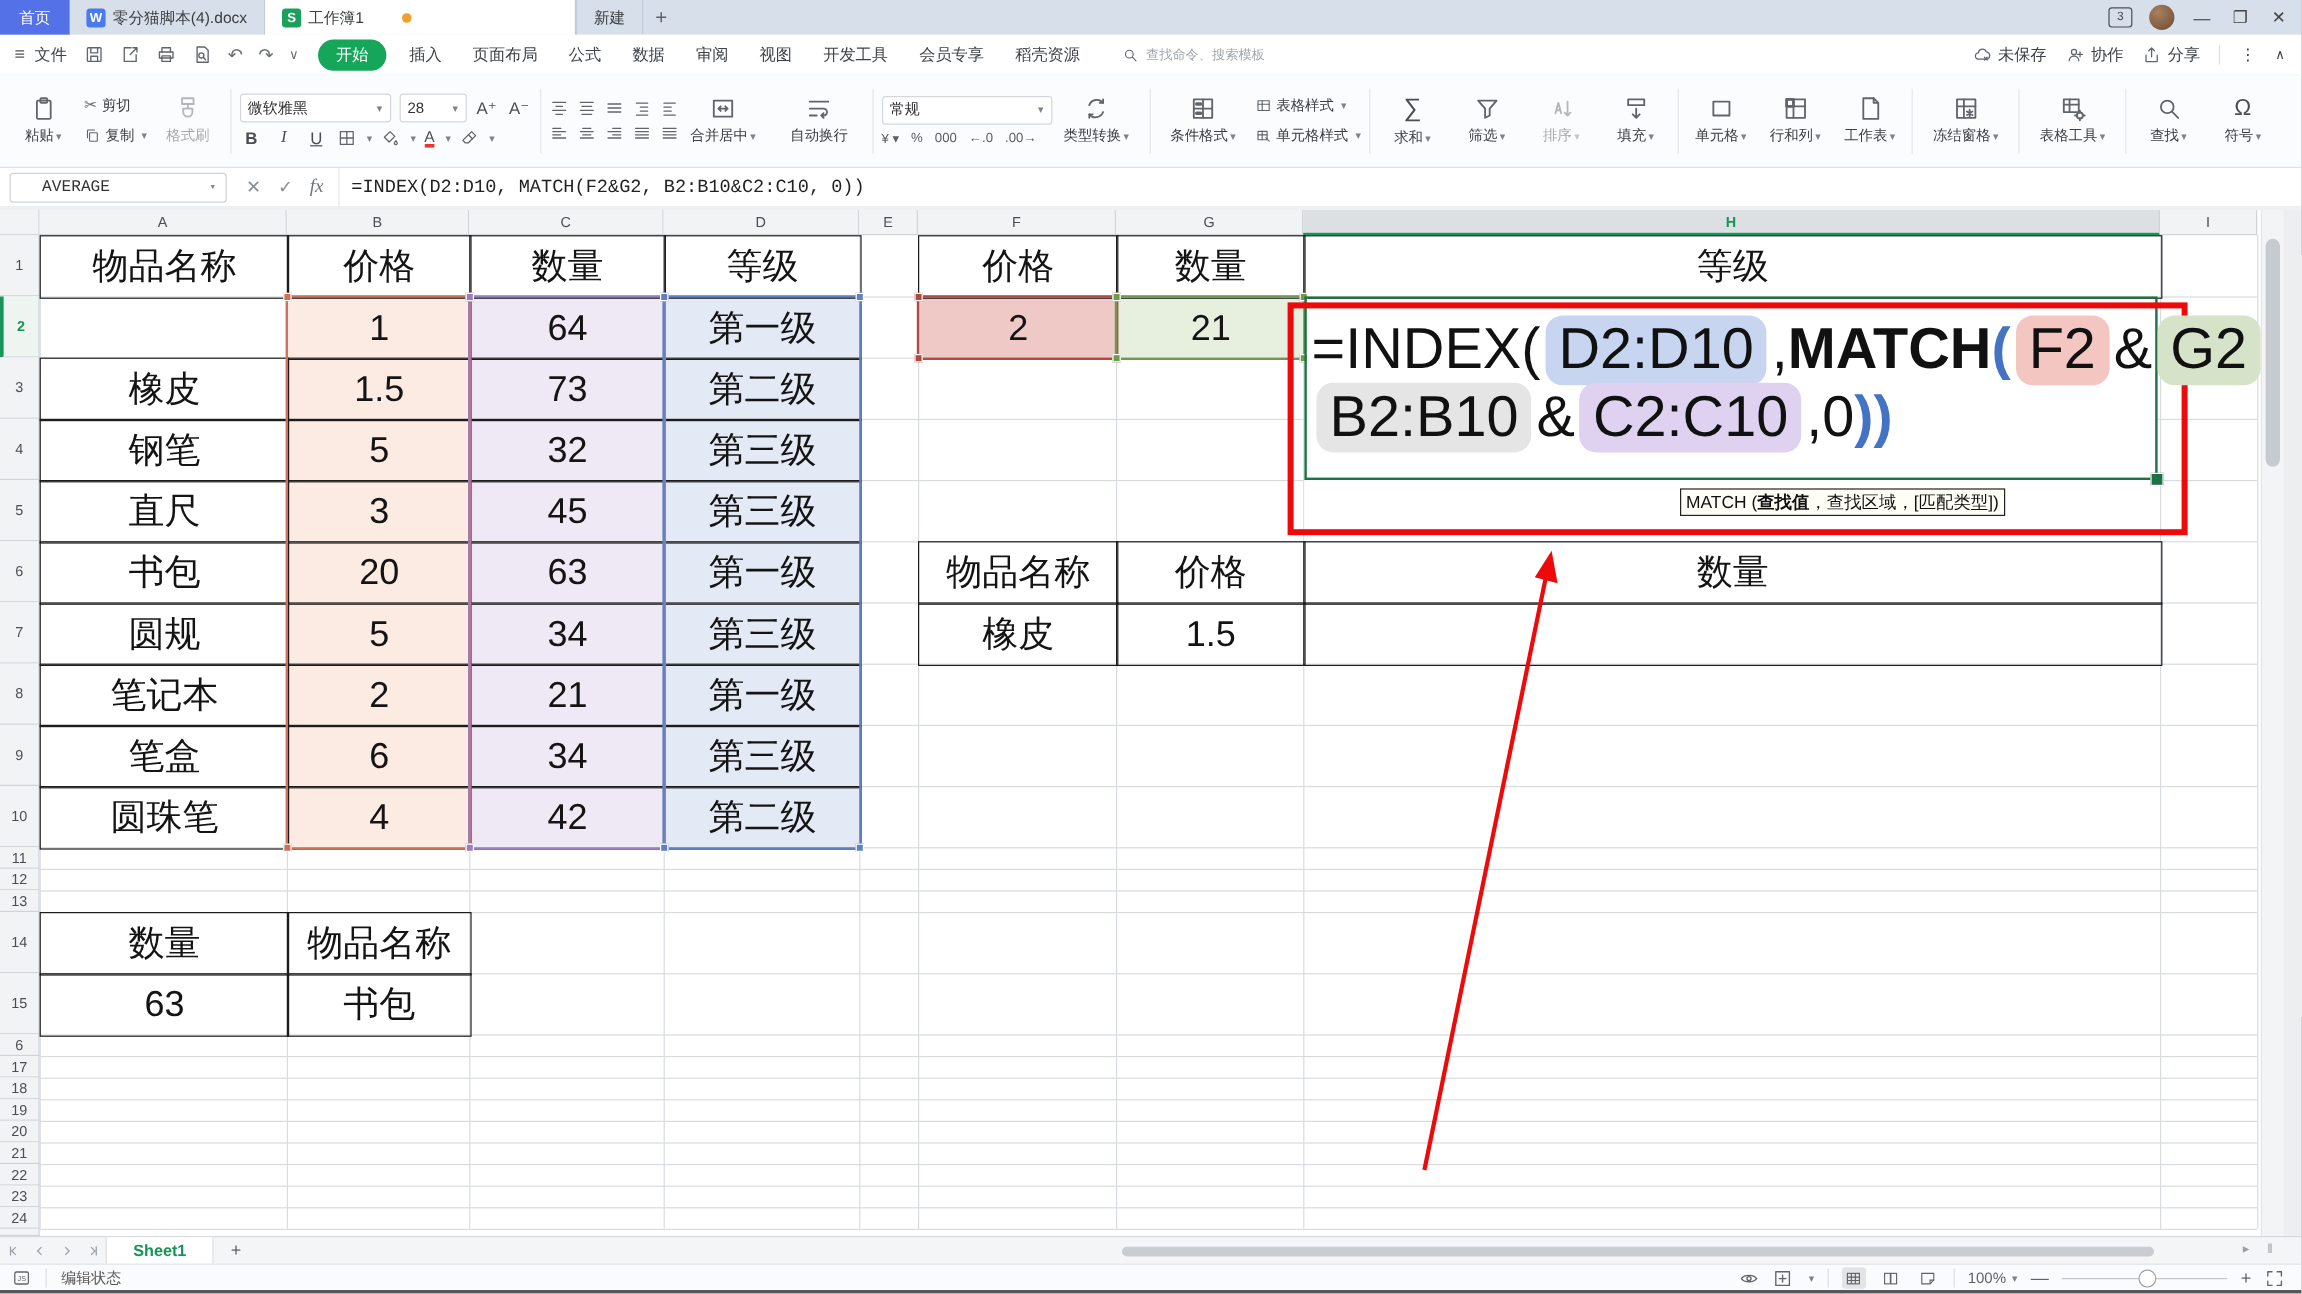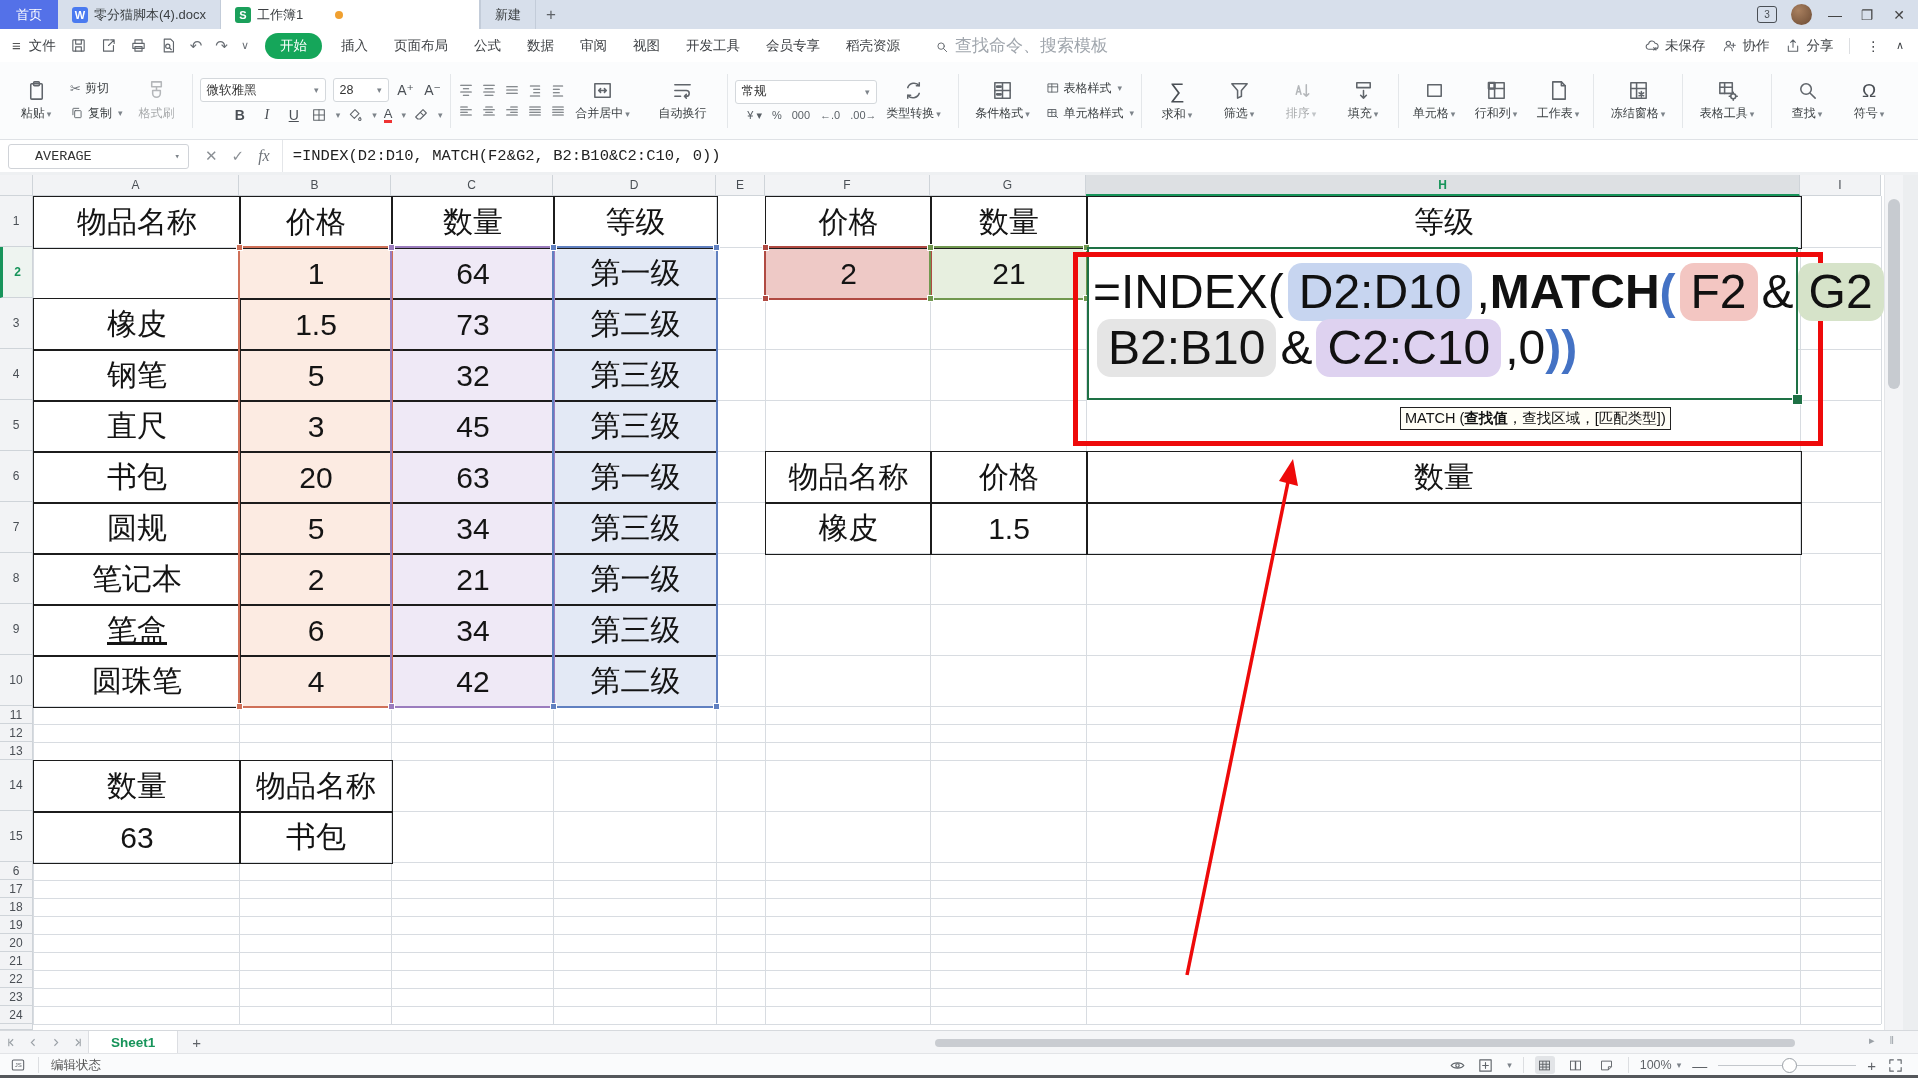--- a/index.html
+++ b/index.html
@@ -20,31 +20,31 @@
   
   .menubar{position:absolute;left:0;top:29px;width:100%;height:33px;background:#fff;display:flex;align-items:center;font-size:13.5px;color:#3f4246;border-bottom:1px solid #ececee;}
   .mb-left{display:flex;align-items:center;gap:8px;padding-left:12px;}
   .hamb{font-size:15px;color:#555;}
   .qicons{display:flex;align-items:center;gap:13px;margin-left:14px;color:#6a6f75;}
   .qicons .ic{width:17px;height:17px;}
   .uni-ic{font-size:15px;color:#6a6f75;}
   .menu-items{display:flex;align-items:center;gap:0;margin-left:16px;}
   .menu-item{padding:4px 13px;cursor:default;}
   .menu-item.active{background:#15a65a;color:#fff;border-radius:14px;padding:4px 15px;margin-right:6px;}
-  .mb-search{display:flex;align-items:center;gap:6px;color:#a0a6ad;margin-left:22px;font-size:17px;}
+  .mb-search{display:flex;align-items:center;gap:6px;color:#a0a6ad;margin-left:22px;font-size:11px;}
   .mb-search .ic{width:14px;height:14px;}
   .mb-right{margin-left:auto;display:flex;align-items:center;gap:16px;padding-right:14px;color:#3f4246;}
   .mbr-item{display:flex;align-items:center;gap:5px;}
   .mbr-item .ic{width:16px;height:16px;}
   .mb-div{width:1px;height:16px;background:#dcdee1;}
   
   .toolbar{position:absolute;left:0;top:62px;width:100%;height:78px;background:#fbfcfd;border-bottom:1px solid #dfe2e6;display:flex;align-items:center;padding-left:8px;box-sizing:border-box;}
   .vr{width:1px;height:54px;background:#e4e7ea;margin:0 7px;flex:none;}
   .grp{display:flex;align-items:center;gap:6px;flex:none;}
-  .grp.col{flex-direction:column;align-items:flex-end;gap:5px;}
+  .grp.col{flex-direction:column;align-items:flex-start;gap:5px;}
   .grp .r{display:flex;align-items:center;gap:7px;}
   .bb{display:flex;flex-direction:column;align-items:center;justify-content:center;gap:3px;width:56px;height:62px;font-size:12px;color:#3c4043;}
   .bb.w70{width:74px;}
   .bb.dis{opacity:.45;}
   .bb .ic{width:23px;height:23px;}
   .bl{white-space:nowrap;}
   .vs{display:flex;flex-direction:column;gap:8px;font-size:12px;color:#3c4043;}
   .sb{display:flex;align-items:center;gap:4px;white-space:nowrap;}
   .sb .ic{width:14px;height:14px;}
   .dd{font-size:9px;color:#7d838a;font-weight:normal;margin-left:2px;}
@@ -619,21 +619,21 @@
       <div class="cell blk" style="left: 391px; top: 276px; width: 164px; height: 53px; z-index: 4;">63</div>
       <div class="cell blk" style="left: 553px; top: 276px; width: 165px; height: 53px; z-index: 4;">第一级</div>
       <div class="cell blk" style="left: 33px; top: 327px; width: 208px; height: 53px; z-index: 4;">圆规</div>
       <div class="cell blk" style="left: 239px; top: 327px; width: 154px; height: 53px; z-index: 4;">5</div>
       <div class="cell blk" style="left: 391px; top: 327px; width: 164px; height: 53px; z-index: 4;">34</div>
       <div class="cell blk" style="left: 553px; top: 327px; width: 165px; height: 53px; z-index: 4;">第三级</div>
       <div class="cell blk" style="left: 33px; top: 378px; width: 208px; height: 53px; z-index: 4;">笔记本</div>
       <div class="cell blk" style="left: 239px; top: 378px; width: 154px; height: 53px; z-index: 4;">2</div>
       <div class="cell blk" style="left: 391px; top: 378px; width: 164px; height: 53px; z-index: 4;">21</div>
       <div class="cell blk" style="left: 553px; top: 378px; width: 165px; height: 53px; z-index: 4;">第一级</div>
-      <div class="cell blk" style="left: 33px; top: 429px; width: 208px; height: 53px; z-index: 4; text-decoration: underline;">笔盒</div>
+      <div class="cell blk" style="left: 33px; top: 429px; width: 208px; height: 53px; z-index: 4;">笔盒</div>
       <div class="cell blk" style="left: 239px; top: 429px; width: 154px; height: 53px; z-index: 4;">6</div>
       <div class="cell blk" style="left: 391px; top: 429px; width: 164px; height: 53px; z-index: 4;">34</div>
       <div class="cell blk" style="left: 553px; top: 429px; width: 165px; height: 53px; z-index: 4;">第三级</div>
       <div class="cell blk" style="left: 33px; top: 480px; width: 208px; height: 53px; z-index: 4;">圆珠笔</div>
       <div class="cell blk" style="left: 239px; top: 480px; width: 154px; height: 53px; z-index: 4;">4</div>
       <div class="cell blk" style="left: 391px; top: 480px; width: 164px; height: 53px; z-index: 4;">42</div>
       <div class="cell blk" style="left: 553px; top: 480px; width: 165px; height: 53px; z-index: 4;">第二级</div>
       <div class="cell blk" style="left: 765px; top: 21px; width: 167px; height: 53px; z-index: 4;">价格</div>
       <div class="cell blk" style="left: 930px; top: 21px; width: 158px; height: 53px; z-index: 4;">数量</div>
       <div class="cell blk" style="left: 1086px; top: 21px; width: 716px; height: 53px; z-index: 4;">等级</div>

